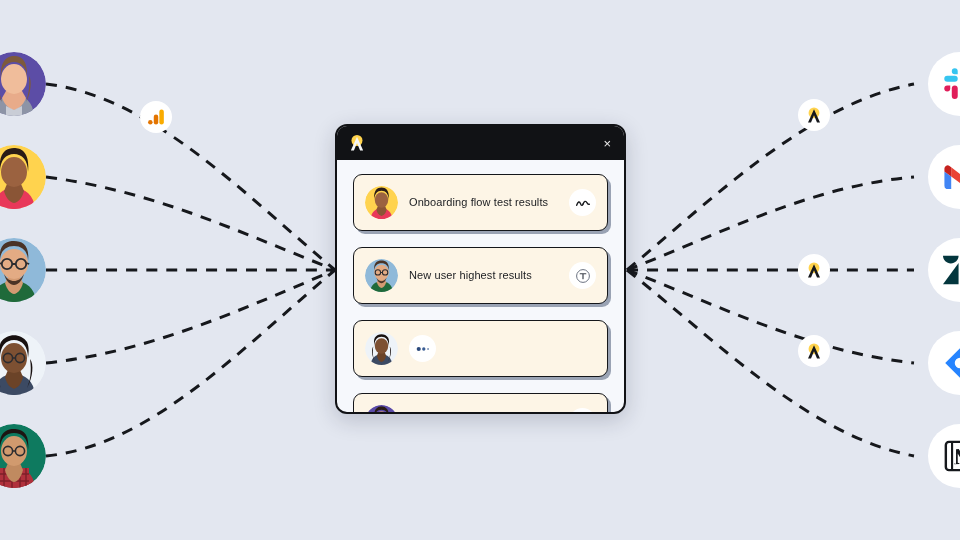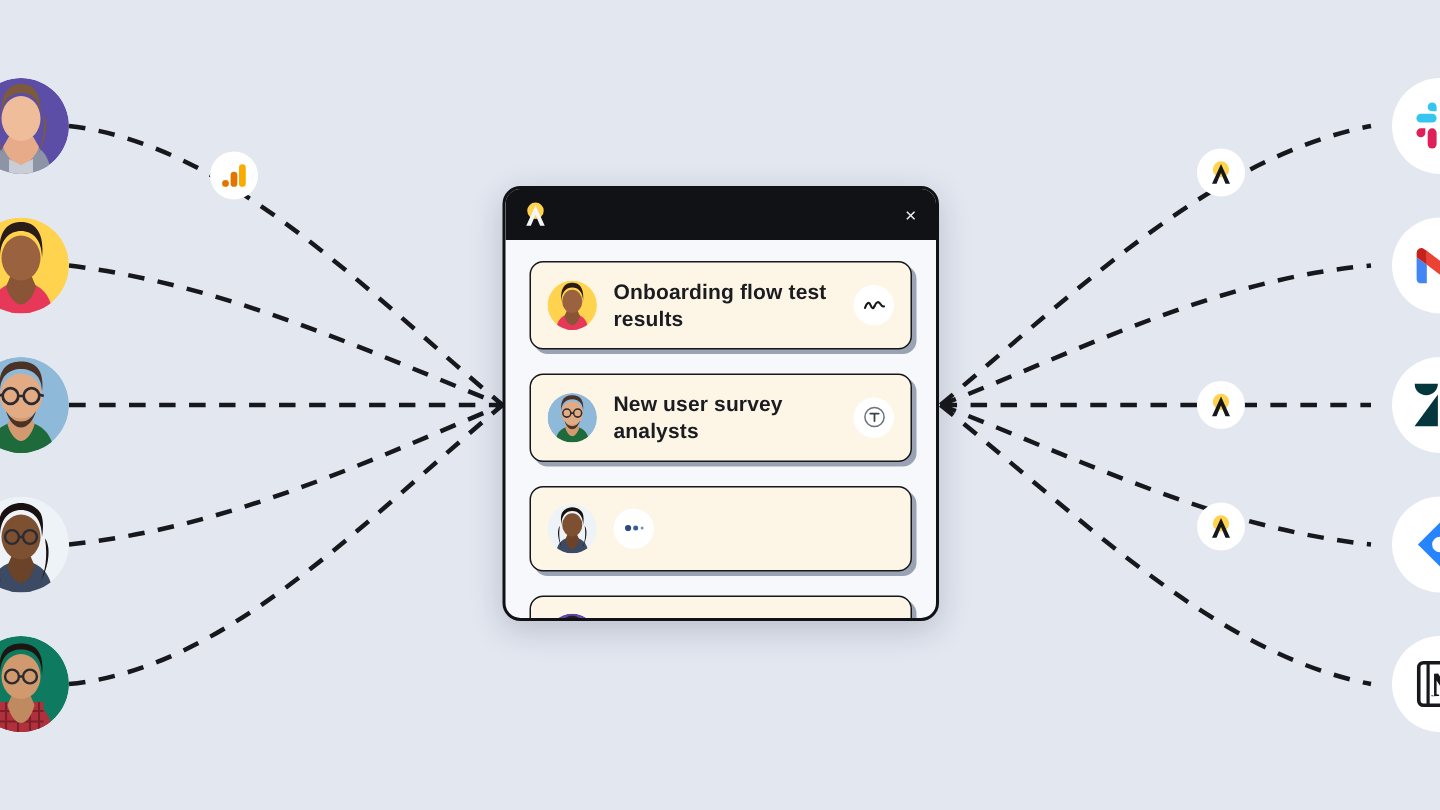--- a/index.html
+++ b/index.html
@@ -74,22 +74,22 @@
     box-shadow:3px 3px 0 0 #9aa3b4;
     min-height:57px;
   }
   .card-avatar {
     width:33px; height:33px; border-radius:50%;
     flex:0 0 33px; overflow:hidden;
   }
   .card-avatar svg { width:100%; height:100%; display:block; }
   .card-text {
     flex:1 1 auto;
-    font-size:14px; line-height:1.32;
-    color:#1a1c20; font-weight:700;
+    font-size:11px; line-height:1.32;
+    color:#1a1c20; font-weight:400;
     letter-spacing:.1px;
   }
   .card-badge {
     width:27px; height:27px; flex:0 0 27px;
     border-radius:50%; background:#ffffff;
     display:flex; align-items:center; justify-content:center;
   }
   .card-badge svg { width:16px; height:16px; display:block; }
   .card.clipped { margin-bottom:0; }
 </style>
@@ -324,21 +324,21 @@
             <ellipse cx="32" cy="26" rx="14" ry="15" fill="#e3ab84"></ellipse>
             <path d="M18 23c0-10 6-15 14-15s14 5 14 15c2-16-6-20-14-20s-16 4-14 20z" fill="#4a3326"></path>
             <path d="M22 36c2 7 6 11 10 11s8-4 10-11c-3 5-6 7-10 7s-7-2-10-7z" fill="#4a3326"></path>
             <g fill="none" stroke="#2c2c30" stroke-width="2">
               <circle cx="25" cy="26" r="5.2"></circle>
                 <circle cx="39" cy="26" r="5.2"></circle>
               <path d="M30.2 26h3.6"></path>
               </g>
           </svg>
         </div>
-        <div class="card-text">New user survey analysts</div>
+        <div class="card-text">New user highest results</div>
         <div class="card-badge">
           <svg viewBox="0 0 24 24" xmlns="http://www.w3.org/2000/svg">
             <circle cx="12" cy="12" r="9.6" fill="none" stroke="#6b7280" stroke-width="1.5"></circle>
             <path d="M7.8 8.6h8.4M12 8.6v7.4" stroke="#3c414b" stroke-width="1.8" stroke-linecap="round"></path>
           </svg>
         </div>
       </div>
 
       <div class="card">
         <div class="card-avatar">

